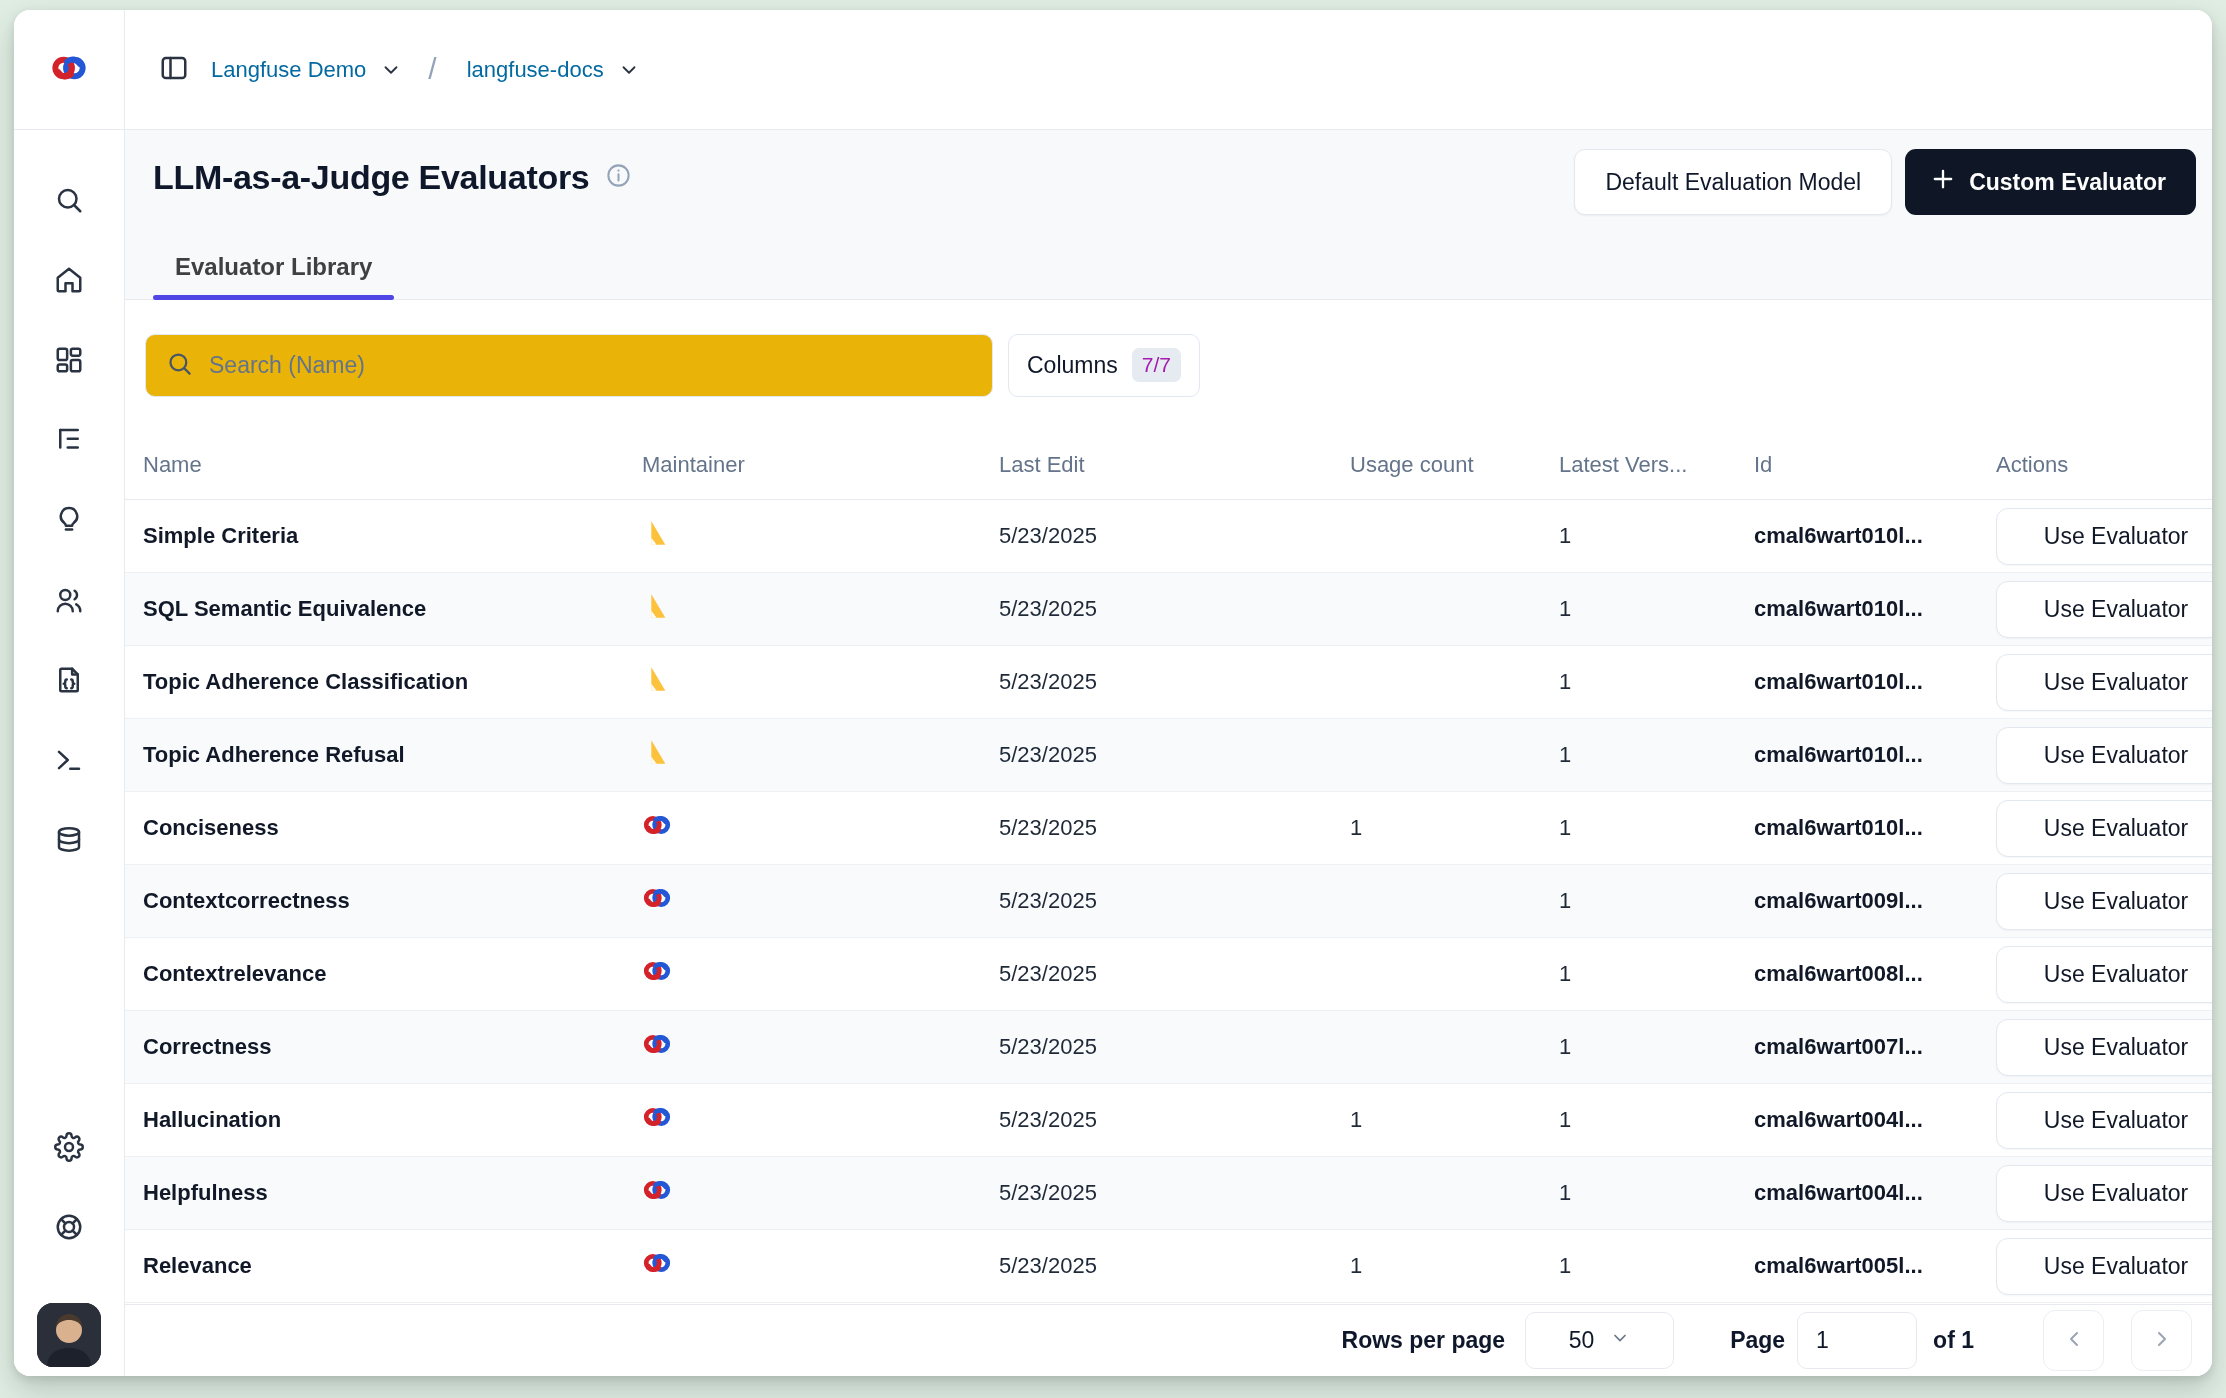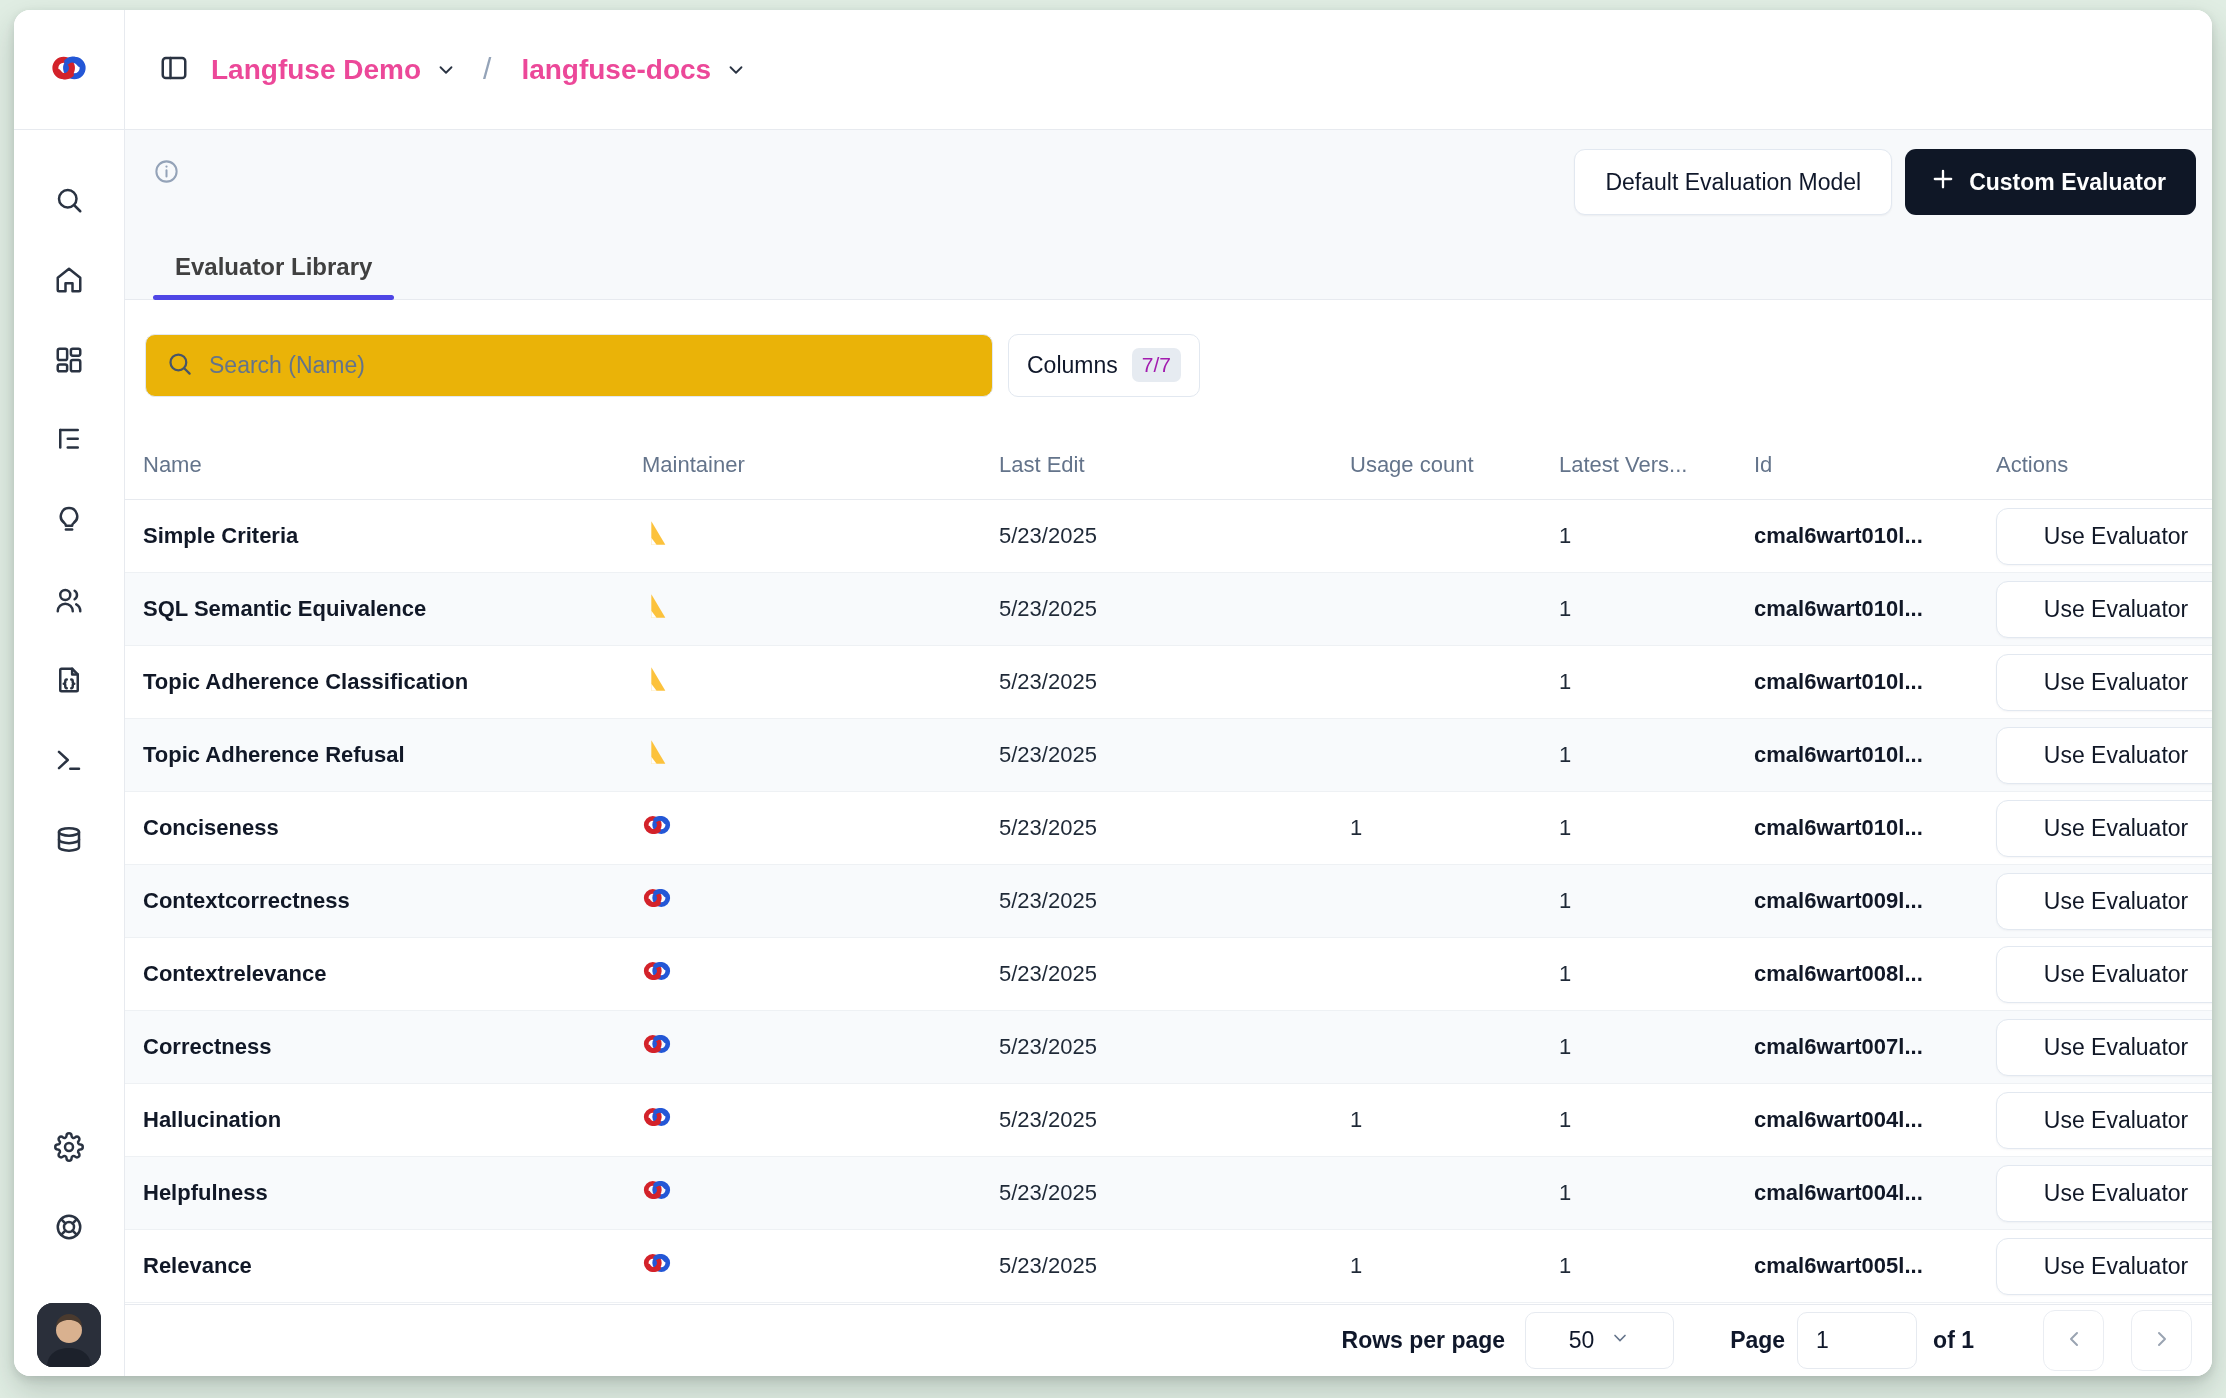--- a/index.html
+++ b/index.html
@@ -15,21 +15,21 @@
     position:absolute; left:14px; top:10px; width:2198px; height:1366px;
     background:#fff; border-radius:16px; overflow:hidden;
     box-shadow:0 14px 30px rgba(30,45,38,.20), 0 3px 8px rgba(30,45,38,.12);
     display:flex; flex-direction:column;
   }
   
   .topbar{ height:120px; flex-shrink:0; display:flex; border-bottom:1px solid #e7eaef; background:#fff;}
   .brand-cell{ width:111px; flex-shrink:0; border-right:1px solid #e7eaef; display:flex; align-items:center; justify-content:center;}
   .topbar-main{ flex:1; display:flex; align-items:center; padding-left:26px; gap:6px;}
   .icon-btn{ width:46px; height:46px; border:none; background:transparent; border-radius:10px; display:flex; align-items:center; justify-content:center; cursor:pointer;}
-  .crumb{ font-size:28px; font-weight:700; color:#ec4899; padding:0 8px; white-space:nowrap;}
+  .crumb{ font-size:22px; font-weight:400; color:#0369a1; padding:0 8px; white-space:nowrap;}
   .crumb-chev{ display:flex; align-items:center; color:#334155;}
   .crumb-slash{ color:#94a3b8; font-size:30px; font-weight:300; padding:0 16px 0 20px; transform:translateY(-1px);}
   svg.ic{ stroke:#2a3342; stroke-width:2; fill:none; stroke-linecap:round; stroke-linejoin:round;}
   
   .body-row{ flex:1; display:flex; min-height:0;}
   .sidebar{ width:111px; flex-shrink:0; border-right:1px solid #e7eaef; display:flex; flex-direction:column; align-items:center; padding-top:48px; background:#fff;}
   .nav-btn{ width:46px; height:46px; margin-bottom:34px; border:none; background:transparent; border-radius:10px; display:flex; align-items:center; justify-content:center; cursor:pointer;}
   .sidebar-bottom{ margin-top:auto; margin-bottom:9px; display:flex; flex-direction:column; align-items:center;}
   .sidebar-bottom .nav-btn{ margin-bottom:34px;}
   .avatar{ width:64px; height:64px; border-radius:16px; overflow:hidden; margin-top:18px; cursor:pointer; background:#262b36;}
@@ -208,20 +208,21 @@
               <path d="M19 24a13 13 0 0 1 26 0c-3-5-7-7-13-7s-10 2-13 7z" fill="#4a3a2e"></path>
               <path d="M10 64c0-13 10-19 22-19s22 6 22 19z" fill="#1c212b"></path>
             </svg>
         </div>
       </div>
     </nav>
 
     <div class="main">
       <div class="page-head">
         <div class="title-row">
+          <h1 class="page-title">LLM-as-a-Judge Evaluators</h1>
           <span>
             <svg width="27" height="27" viewBox="0 0 24 24" fill="none" stroke="#94a3b8" stroke-width="1.8" stroke-linecap="round">
                 <circle cx="12" cy="12" r="9"></circle>
                 <line x1="12" y1="11" x2="12" y2="16.5"></line>
                 <circle cx="12" cy="7.6" r="1" fill="#94a3b8" stroke="none"></circle>
               </svg>
           </span>
         </div>
         <div class="head-buttons">
           <button class="btn btn-outline">Default Evaluation Model</button>

